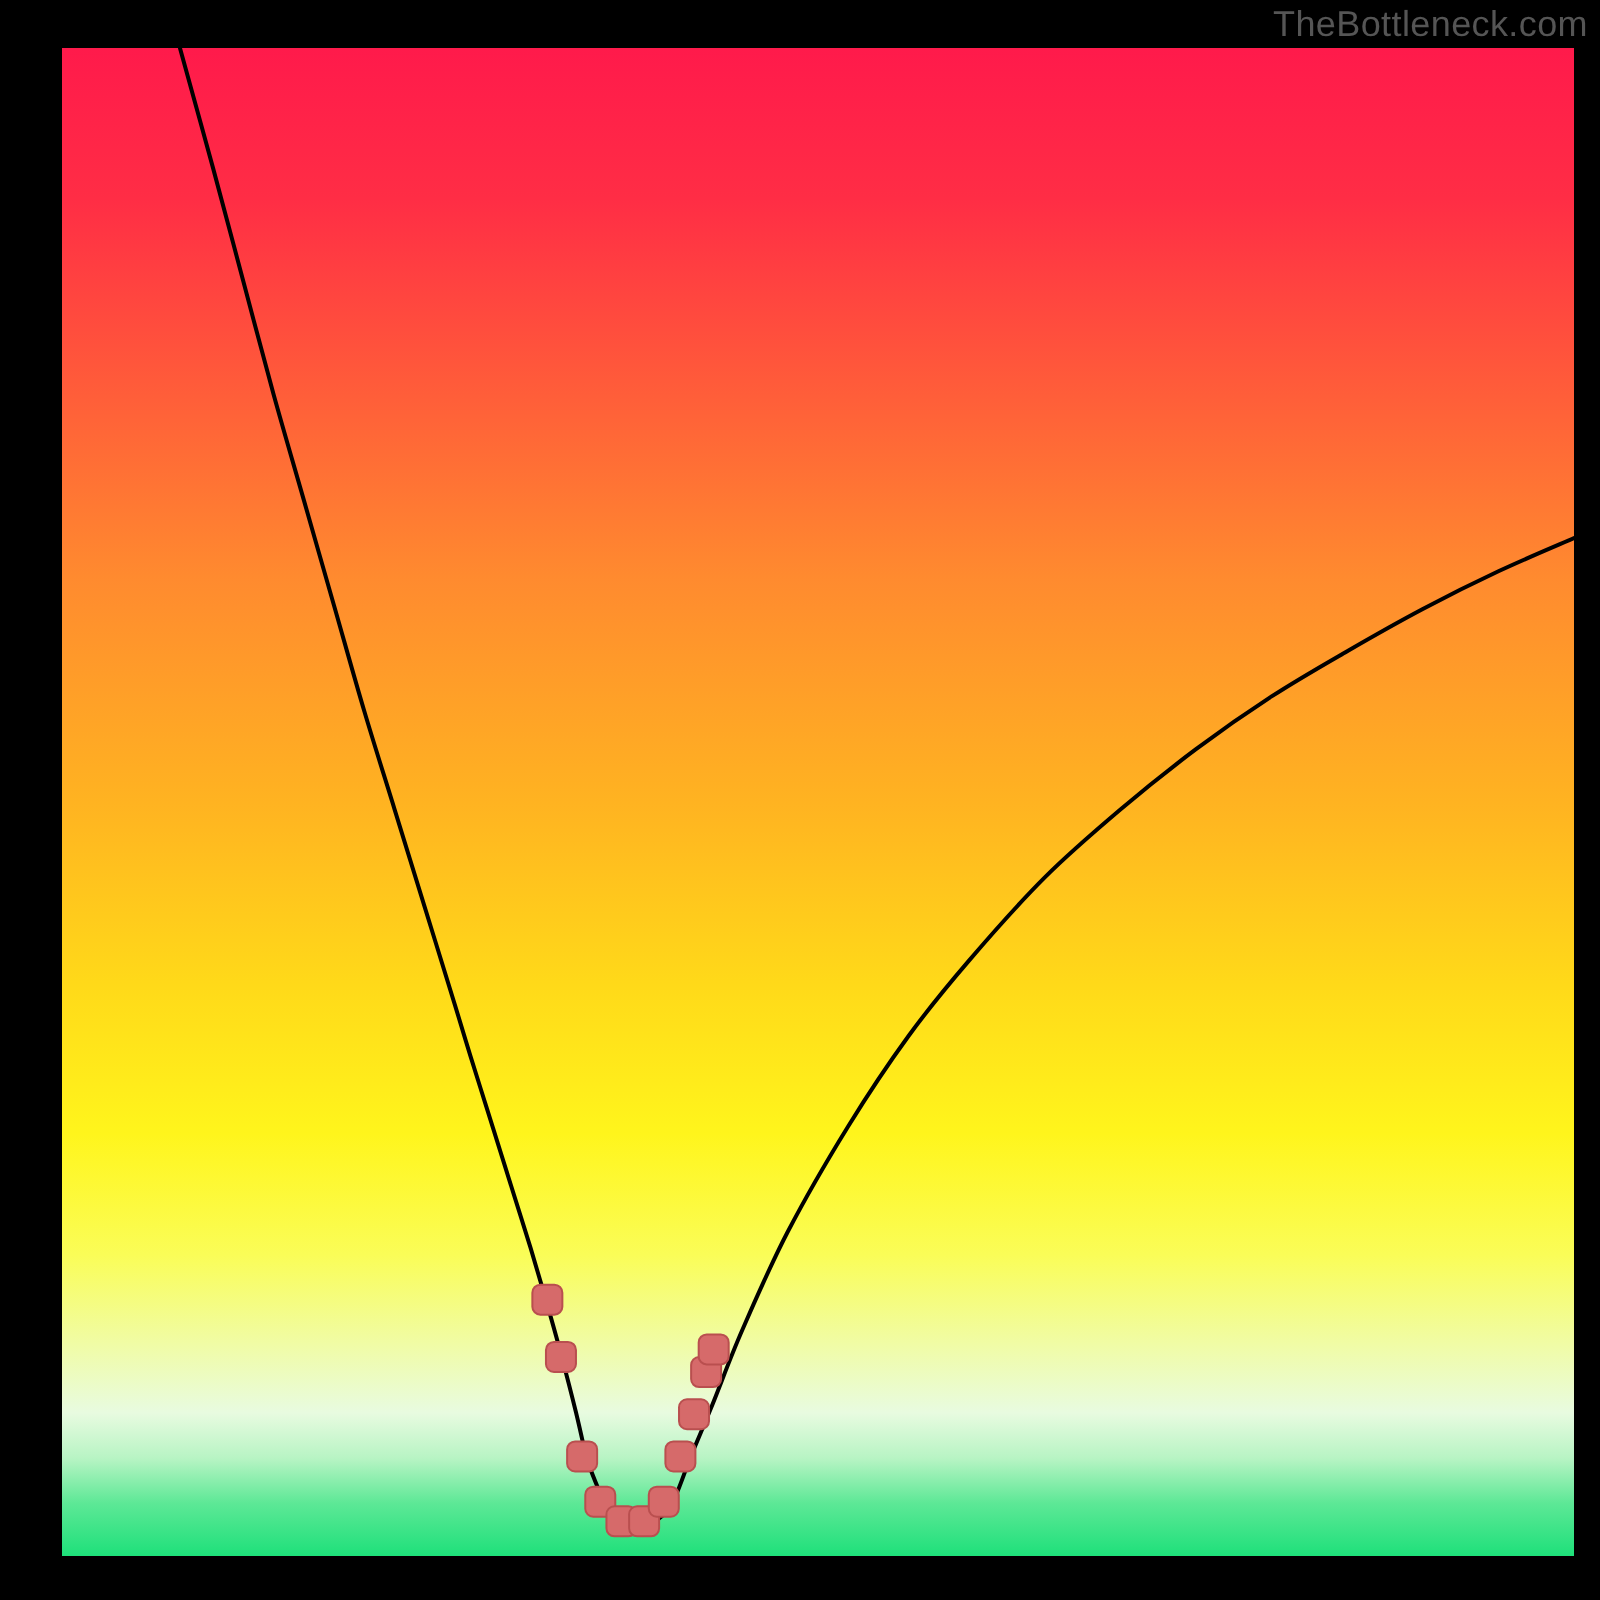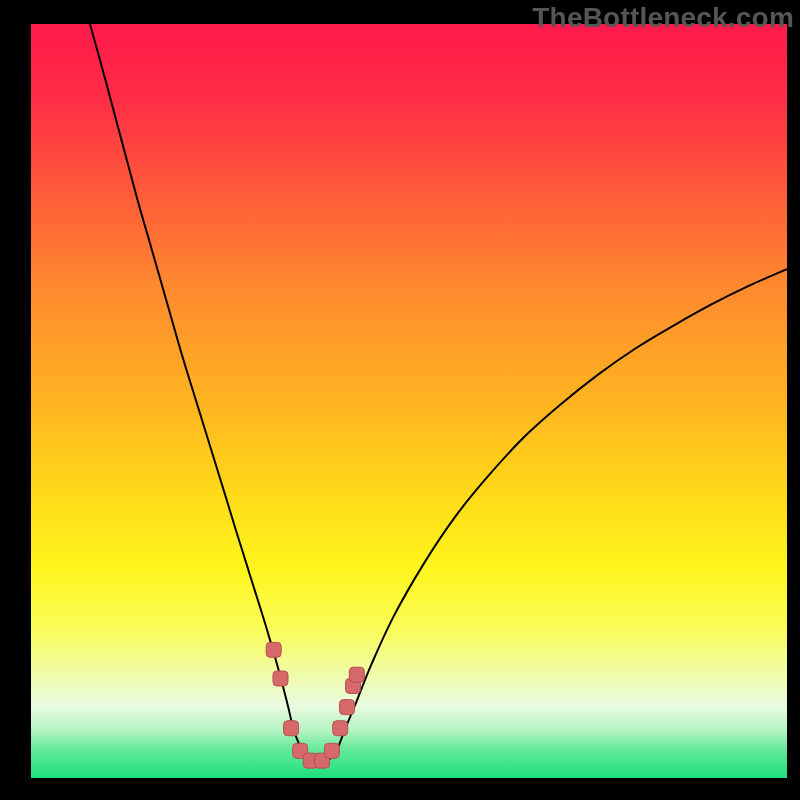--- a/index.html
+++ b/index.html
@@ -18,22 +18,22 @@
     height: 800px;
     background: #000;
   }
   .plot {
     position: absolute;
     background: #000;
   }
   .watermark {
     position: absolute;
     color: #555;
-    font-size: 28px;
-    font-weight: 700;
+    font-size: 18px;
+    font-weight: 400;
     letter-spacing: 0.2px;
   }
   svg { display: block; }
 </style>
 </head>
 <body>
 
 <div class="frame">
   <div class="plot" id="plot" style="left: 31px; top: 24px; width: 756px; height: 754px;">
       <svg width="756" height="754" viewBox="0 0 756 754">

